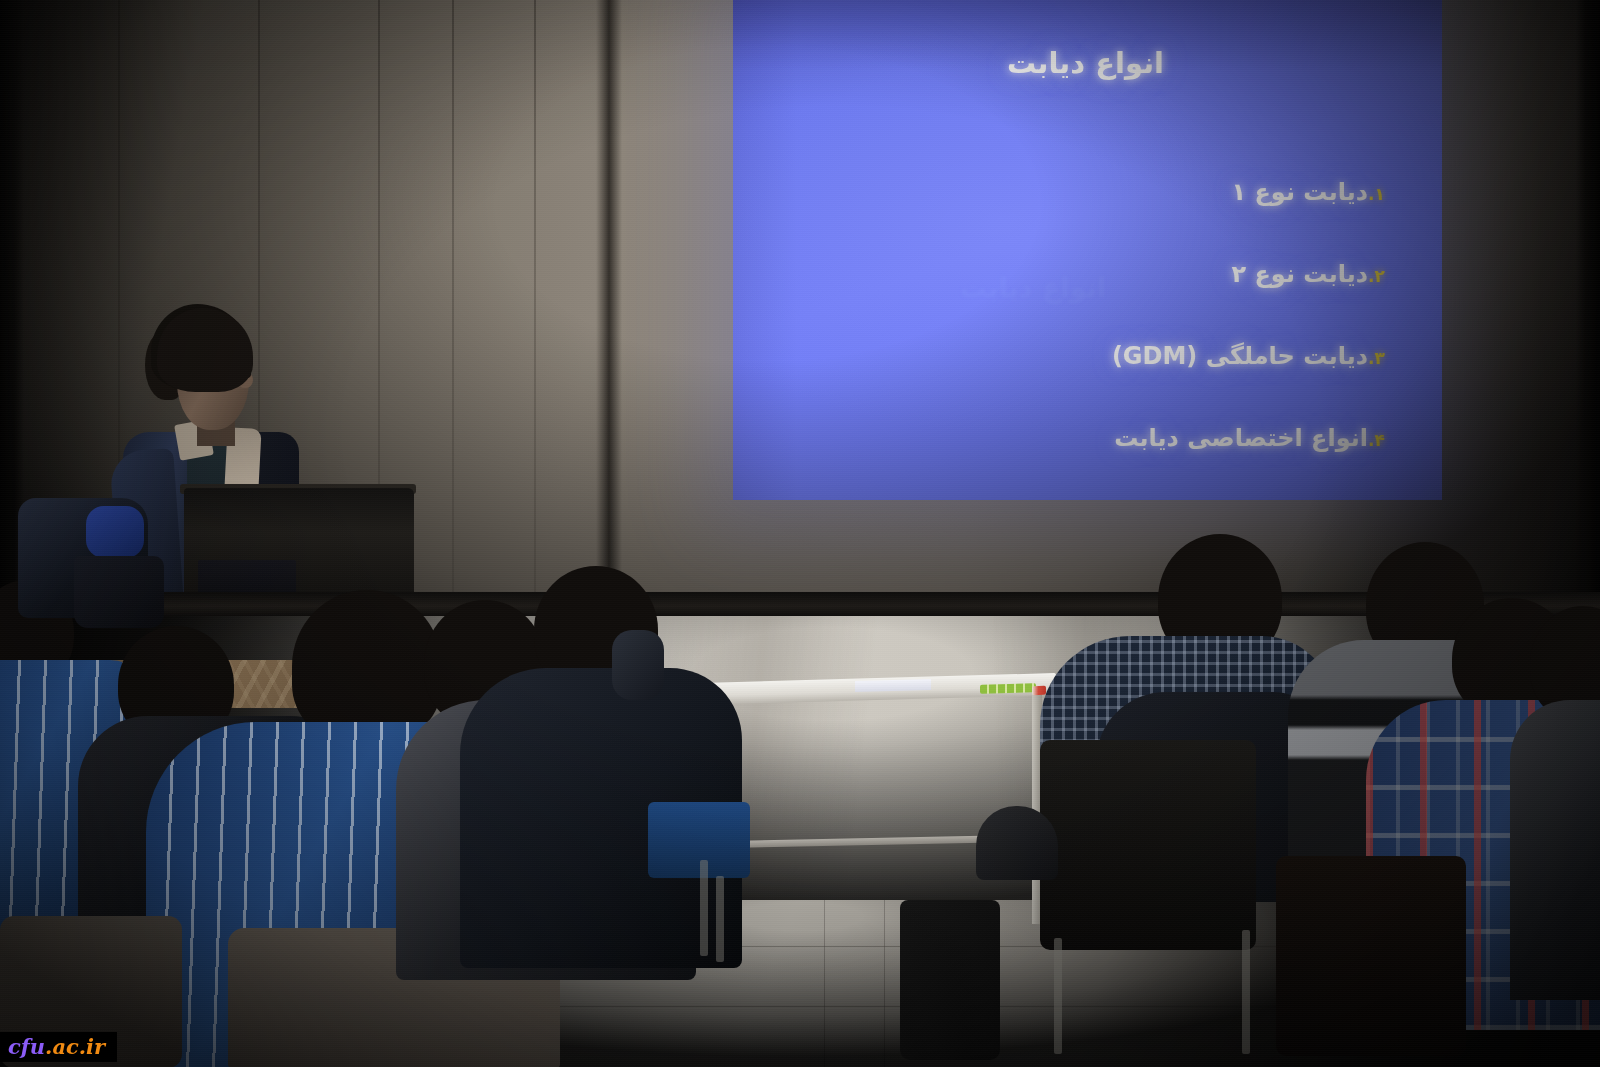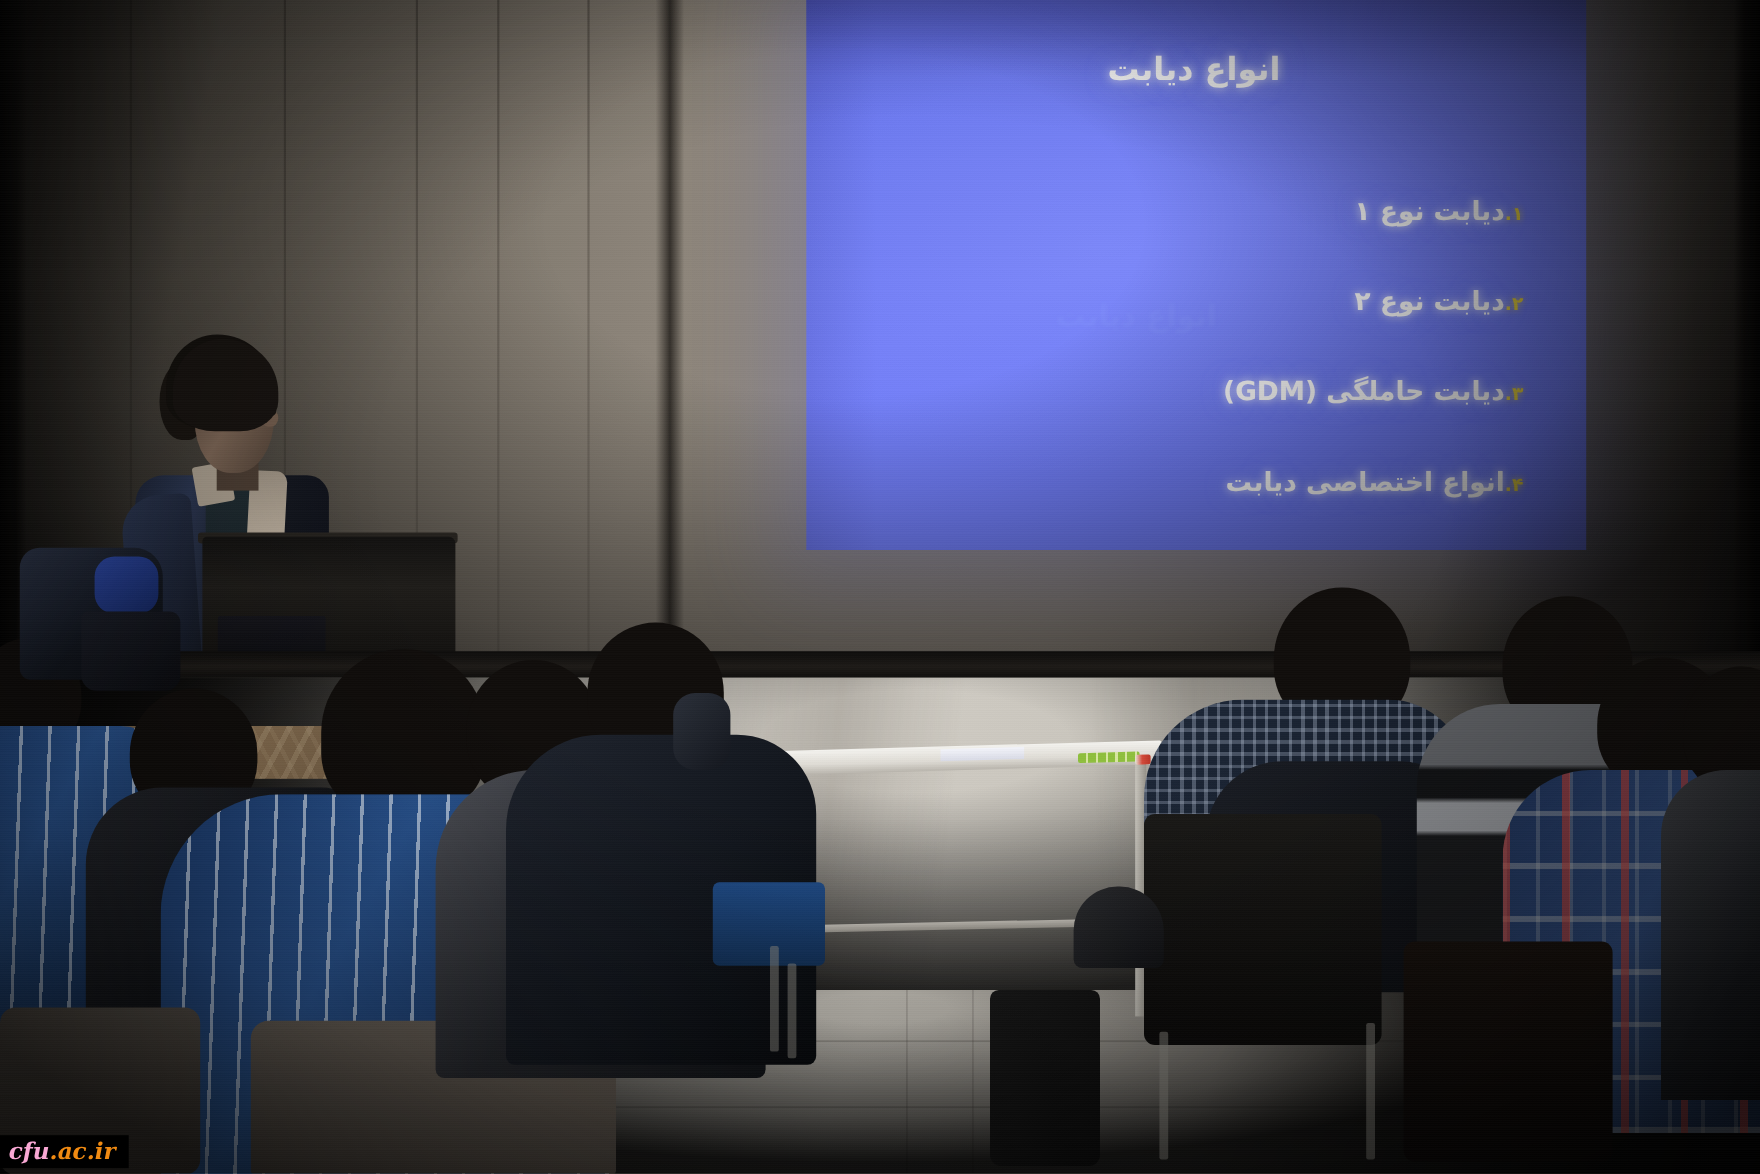--- a/index.html
+++ b/index.html
@@ -296,21 +296,21 @@
   }
 
   
   .watermark{
     position:absolute;left:0px;top:1032px;
     background:#000;padding:4px 12px 5px 8px;
     font-family:"DejaVu Serif","Liberation Serif",serif;
     font-style:italic;font-weight:bold;font-size:21px;letter-spacing:0px;
     line-height:1;
   }
-  .wm-cfu{color:#f9a8d4;}
+  .wm-cfu{color:#8b5cf6;}
   .wm-ac{color:#f08a12;}
 
   .grain{
     position:absolute;left:0;top:0;width:1600px;height:1067px;
     background:
       repeating-linear-gradient(0deg,rgba(255,255,255,.012) 0 1px,rgba(0,0,0,.012) 1px 2px);
     pointer-events:none;
   }
   .global-dark{
     position:absolute;left:0;top:0;width:1600px;height:1067px;

